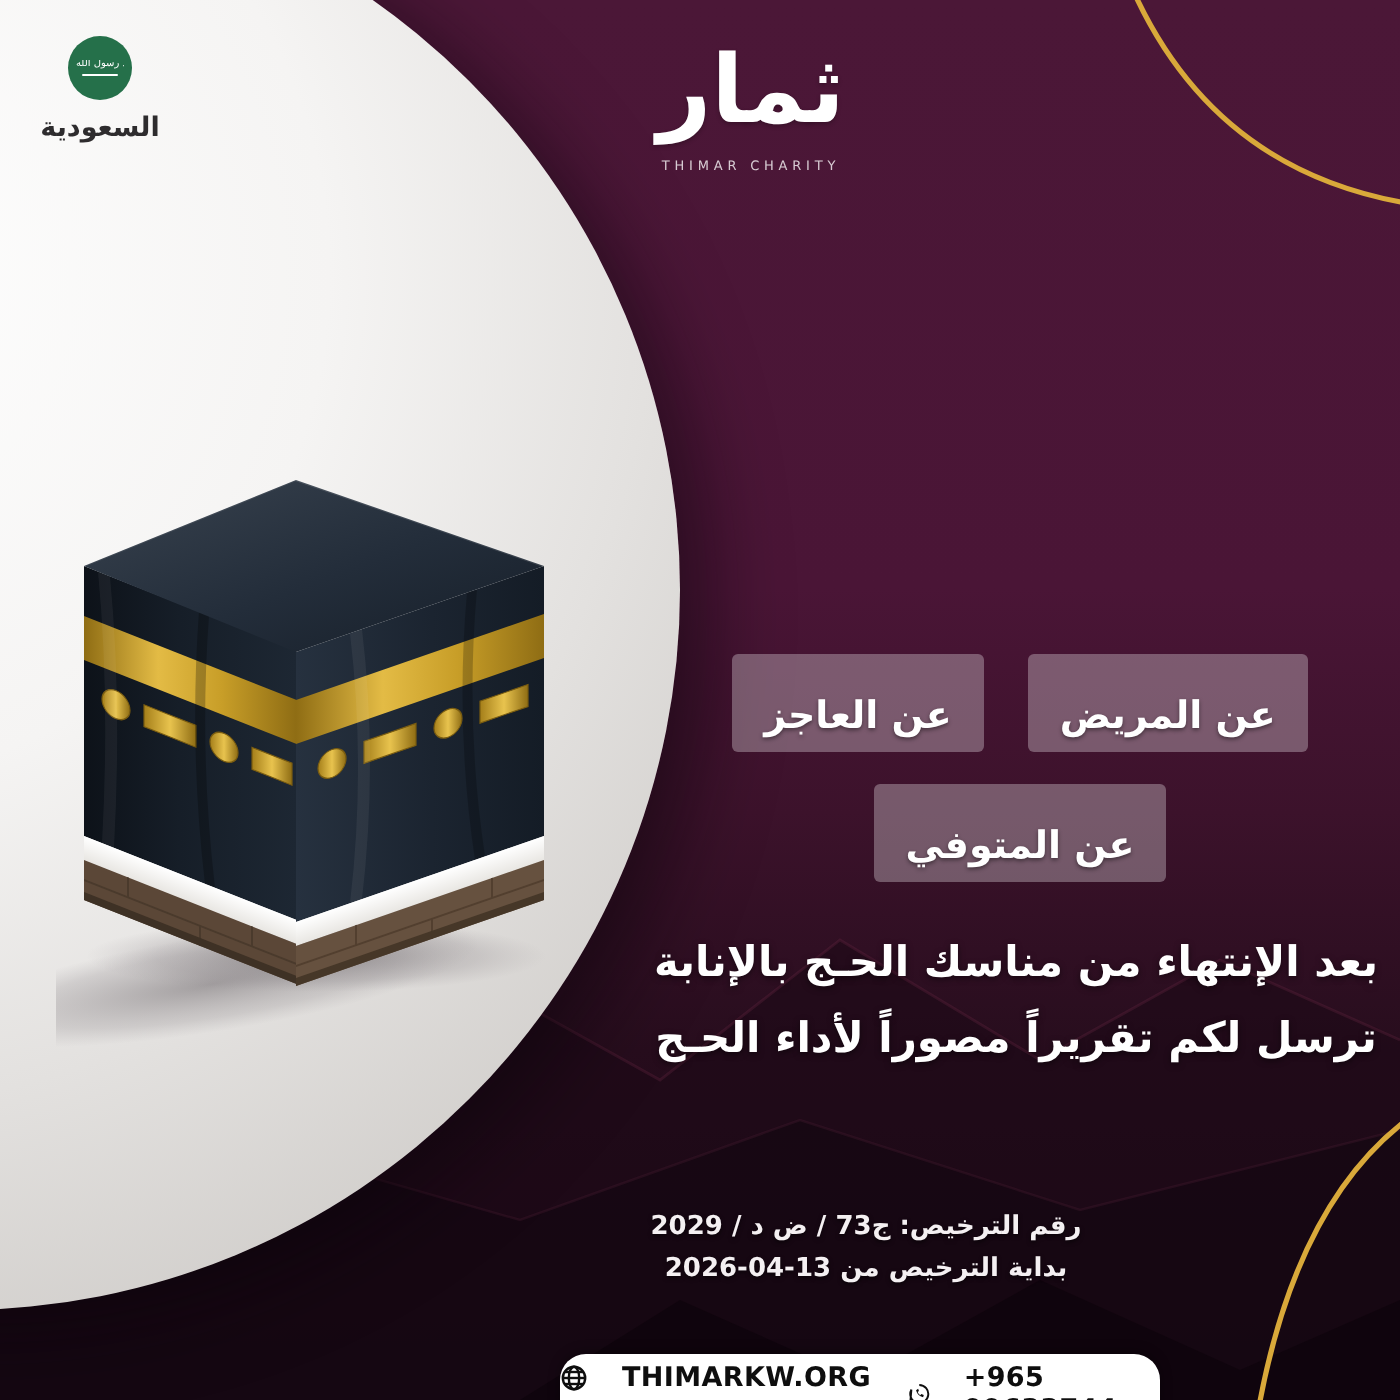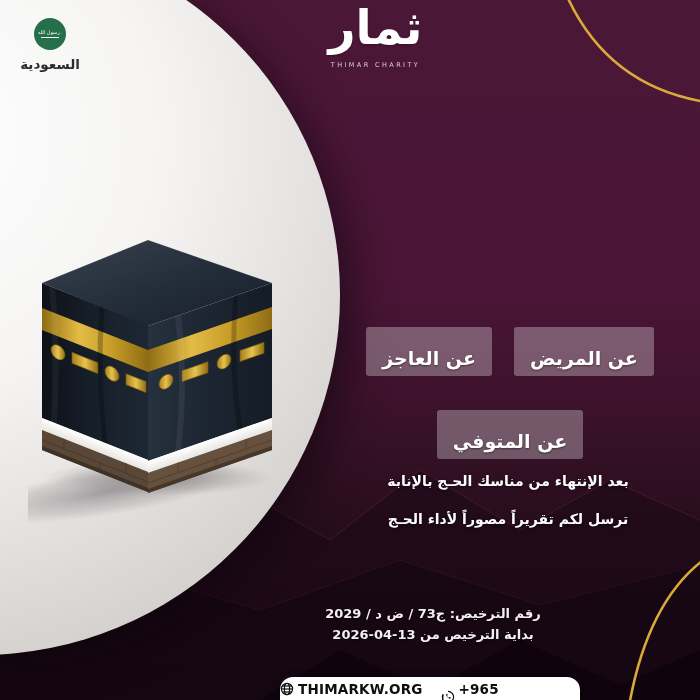--- a/index.html
+++ b/index.html
@@ -20,70 +20,70 @@
 
   
   .saudi{position:absolute;left:12px;top:18px;width:76px;text-align:center;}
   .saudi-flag{width:32px;height:32px;border-radius:50%;margin:0 auto;background:#25704a;
     display:flex;flex-direction:column;align-items:center;justify-content:center;gap:2px;}
   .saudi-flag .script{color:#fff;font-size:5px;line-height:5px;white-space:nowrap;overflow:hidden;width:24px;}
   .saudi-flag .sword{width:18px;height:1.5px;background:#fff;border-radius:1px;}
   .saudi-label{margin-top:6px;font-size:13.5px;font-weight:bold;color:#2e2c2e;direction:rtl;}
 
   
-  .thimar{position:absolute;left:303px;top:0;width:145px;text-align:center;color:#fff;direction:rtl;}
+  .thimar{position:absolute;left:303px;top:18px;width:145px;text-align:center;color:#fff;direction:rtl;}
   .thimar .name{font-size:47px;line-height:56px;font-weight:bold;text-shadow:0 1px 2px rgba(0,0,0,.25);}
   .thimar .kind{font-size:15px;letter-spacing:1px;margin-top:0px;font-weight:bold;}
   .thimar .latin{font-size:6.5px;letter-spacing:2.4px;margin-top:5px;color:rgba(255,255,255,.78);direction:ltr;}
 
   
   .banner{
     position:absolute;left:336px;top:197px;width:345px;height:45px;
     background:linear-gradient(100deg,#8d6b16 0%,#b8922a 18%,#dcb53a 46%,#caa52c 62%,#a37d1d 85%,#8d6b16 100%);
     display:flex;align-items:center;justify-content:center;
     box-shadow:0 2px 8px rgba(0,0,0,.3);
   }
   .banner .title{
     color:#fff;font-size:33px;font-weight:bold;direction:rtl;white-space:nowrap;
     word-spacing:7px;text-shadow:0 2px 3px rgba(40,20,5,.4);line-height:45px;
   }
 
   
   .pills{position:absolute;left:340px;top:327px;width:340px;direction:rtl;}
   .pill-row{display:flex;justify-content:center;gap:22px;}
-  .pill-row.second{margin-top:34px;}
+  .pill-row.second{margin-top:16px;}
   .pill{
     background:rgba(242,238,242,.32);color:#fff;font-size:19px;font-weight:bold;
     padding:20px 16px 7px 16px;border-radius:3px;text-shadow:0 1px 2px rgba(0,0,0,.45);
     white-space:nowrap;
   }
 
   
   .bodytext{
     position:absolute;left:318px;top:462px;width:380px;text-align:center;direction:rtl;
-    color:#fff;font-size:14px;font-weight:bold;line-height:38px;
+    color:#fff;font-size:21px;font-weight:bold;line-height:38px;
     text-shadow:0 1px 3px rgba(0,0,0,.5);
   }
 
   
   .license{
     position:absolute;left:298px;top:604px;width:270px;text-align:center;direction:rtl;
     color:#f4f0f2;font-size:13px;font-weight:bold;line-height:20.5px;
     text-shadow:0 1px 2px rgba(0,0,0,.6);
   }
 
   
   .footerbar{
     position:absolute;left:280px;top:677px;width:300px;height:30px;
     background:#ffffff;border-radius:13px 13px 0 0;
     display:flex;align-items:flex-start;justify-content:center;gap:18px;
     padding-top:4px;box-sizing:border-box;
     box-shadow:0 -1px 6px rgba(0,0,0,.35);
   }
-  .footer-item{display:flex;align-items:center;gap:4px;color:#0e0e0e;
+  .footer-item{display:flex;align-items:center;gap:17px;color:#0e0e0e;
     font-size:13.5px;font-weight:bold;letter-spacing:.2px;}
   .footer-item svg{width:14px;height:14px;}
 </style>
 </head>
 <body>
 
 <div class="poster">
 
   <svg class="layer" width="700" height="700" viewBox="0 0 700 700">
     <polygon points="0,560 80,510 160,550 240,490 330,540 420,470 520,530 610,480 700,520 700,700 0,700" fill="#1c0a15" opacity="0.55"></polygon>

